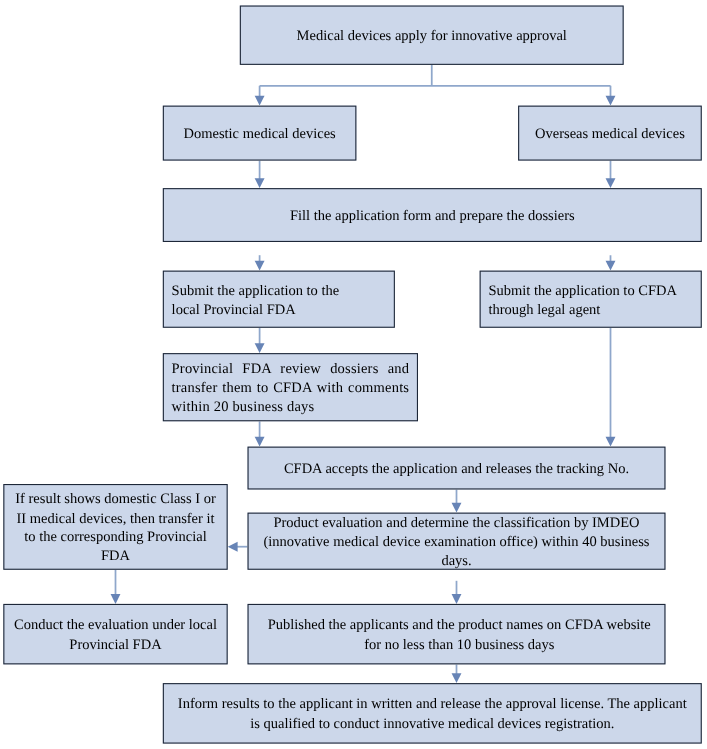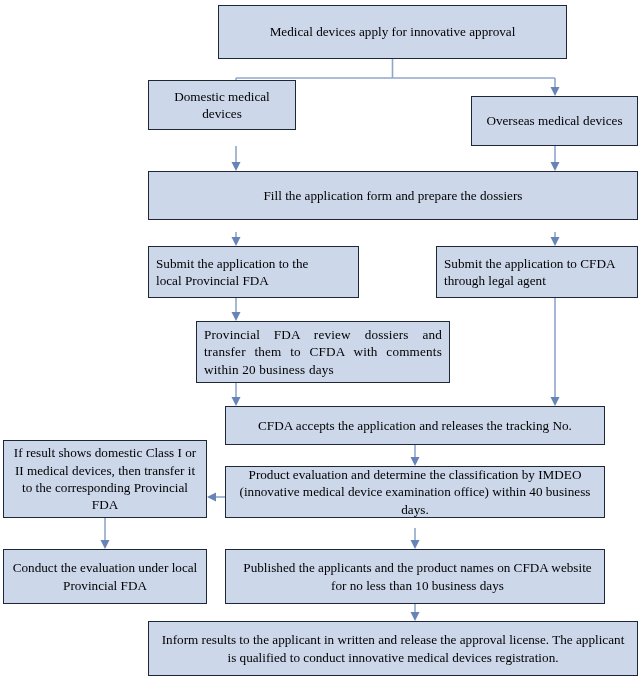--- a/index.html
+++ b/index.html
@@ -135,21 +135,21 @@
       <line x1="415" y1="604" x2="415" y2="615"></line>
       <polygon class="head" points="415,621 410.5,612 419.5,612"></polygon>
     </g>
 
   </svg>
 
   <div class="node" style="left:218px; top:5px; width:349px; height:54px;">
     <span class="txt">Medical devices apply for innovative approval</span>
   </div>
 
-  <div class="node" style="left:148px; top:80px; width:148px; height:50px;">
+  <div class="node" style="left:148px; top:96px; width:176px; height:50px;">
     <span class="txt">Domestic medical devices</span>
   </div>
 
   <div class="node" style="left:471px; top:96px; width:167px; height:50px;">
     <span class="txt">Overseas medical devices</span>
   </div>
 
   <div class="node" style="left:148px; top:171px; width:490px; height:49px;">
     <span class="txt">Fill the application form and prepare the dossiers</span>
   </div>
@@ -157,21 +157,21 @@
   <div class="node left-align" style="left:148px; top:246px; width:211px; height:52px;">
     <span class="txt">Submit  the  application  to  the
 local Provincial FDA</span>
   </div>
 
   <div class="node left-align" style="left:436px; top:246px; width:202px; height:52px;">
     <span class="txt">Submit the application to CFDA
 through legal agent</span>
   </div>
 
-  <div class="node just" style="left:148px; top:321px; width:254px; height:62px;margin-left:48px;">
+  <div class="node just" style="left:148px; top:321px; width:232px; height:62px;">
     <span class="txt">Provincial FDA review dossiers and transfer them to CFDA with comments within 20 business days</span>
   </div>
 
   <div class="node" style="left:225px; top:406px; width:380px; height:39px;">
     <span class="txt">CFDA accepts the application and releases the tracking No.</span>
   </div>
 
   <div class="node" style="left:3px; top:440px; width:204px; height:78px;">
     <span class="txt">If result shows domestic Class I or II medical devices, then transfer it to the corresponding Provincial FDA</span>
   </div>

